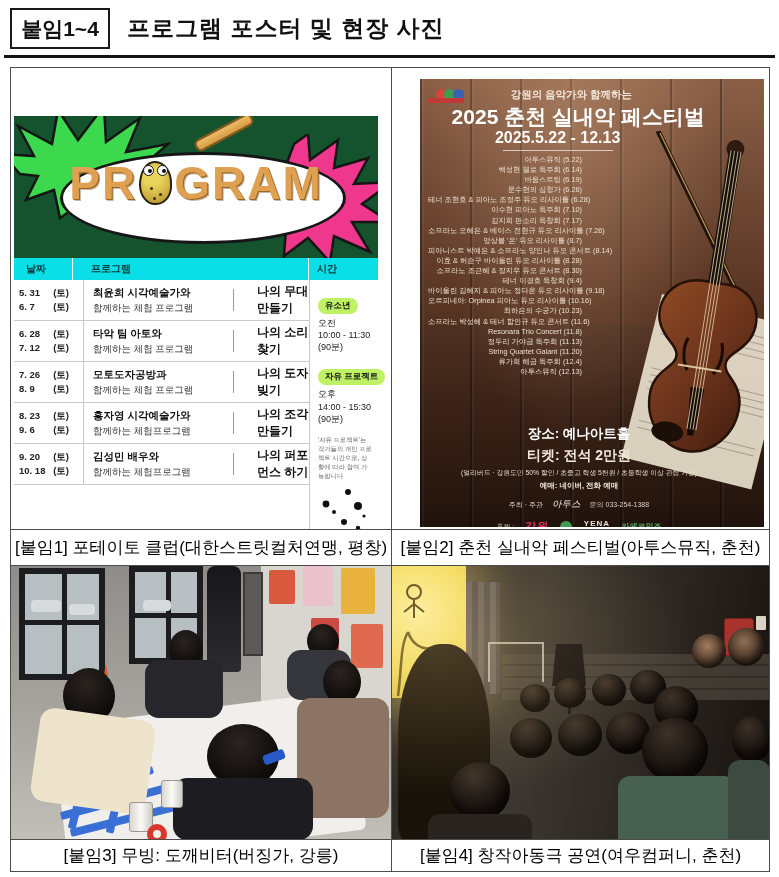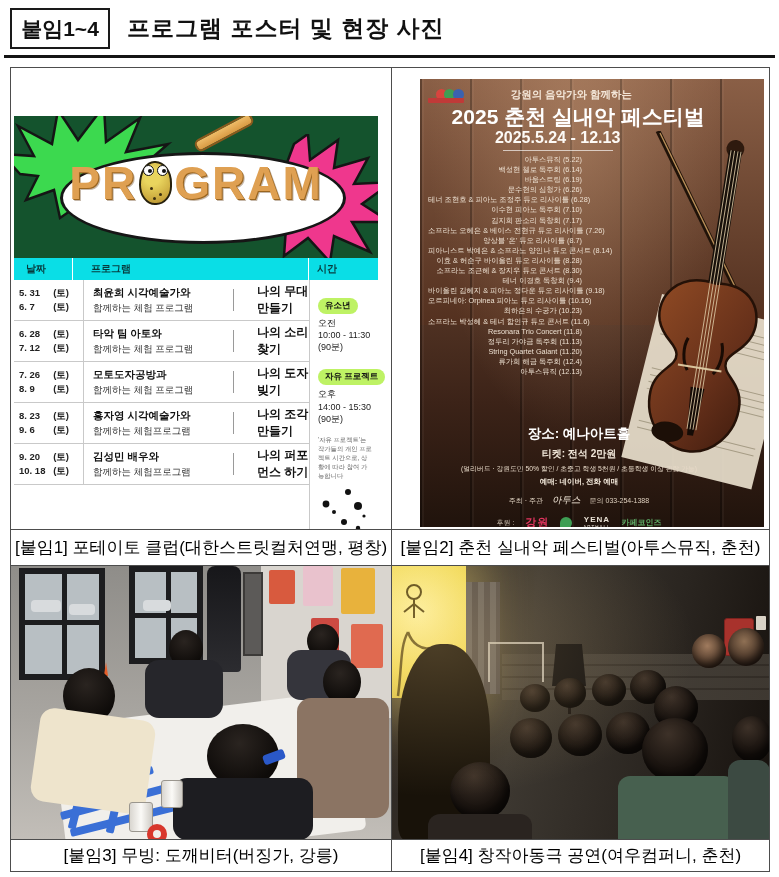--- a/index.html
+++ b/index.html
@@ -71,21 +71,21 @@
   .p2-logo i.a { left:8px; background:#d8443e; } .p2-logo i.b { left:16px; background:#3f9e54; } .p2-logo i.c { left:25px; background:#3a62b0; }
   .p2-logo u { position:absolute; left:0; top:9px; width:36px; height:5px; background:#c03a38; border-radius:1px; }
   .p2-sub { position:absolute; top:9px; left:0; width:88%; text-align:center; font-size:10.5px; font-weight:bold; color:#f3e6d8; }
   .p2-title { position:absolute; top:24px; left:0; width:92%; text-align:center; font-size:21px; font-weight:800; color:#fff; letter-spacing:0px; }
   .p2-dates { position:absolute; top:50px; left:0; width:80%; text-align:center; font-size:16px; font-weight:800; color:#fdfaf6; }
   .p2-underline { position:absolute; top:71px; left:calc(40% - 55px); width:110px; height:1px; background:rgba(255,255,255,.65); }
   .p2-lineup { position:absolute; left:8px; top:76px; width:154px; text-align:right; }
   .p2-lineup div { font-size:7.3px; line-height:10.1px; color:#ecdfd0; white-space:nowrap; }
   .p2-foot { position:absolute; left:0; right:26px; top:346px; text-align:center; }
   .p2-venue { font-size:13.5px; font-weight:800; color:#fff; }
-  .p2-ticket { font-size:10px; font-weight:bold; margin-top:4px; color:#f2e8da; }
+  .p2-ticket { font-size:14px; font-weight:bold; margin-top:4px; color:#f2e8da; }
   .p2-tnote { font-size:6.8px; margin-top:3px; color:#e7d9c8; white-space:nowrap; }
   .p2-book { font-size:7.5px; font-weight:bold; margin-top:3px; color:#f2e8da; }
   .p2-hosts { display:flex; justify-content:center; align-items:center; gap:9px; margin-top:7px; font-size:7px; color:#ded0bf; }
   .p2-script { font-style:italic; font-size:9.5px; color:#f5eadb; }
   .p2-sponsors { display:flex; justify-content:center; align-items:center; gap:11px; margin-top:8px; font-size:7px; color:#cfc2b2; }
   .sp-gangwon { font-size:11px; font-weight:800; color:#e2355f; letter-spacing:1px; }
   .sp-emblem { width:12px; height:12px; border-radius:50% 50% 50% 0; background:#3f9e54; display:inline-block; }
   .sp-yena { display:flex; flex-direction:column; align-items:center; color:#e8e0d4; }
   .sp-yena b { font-size:8px; letter-spacing:1px; }
   .sp-yena span { font-size:4.5px; letter-spacing:1px; margin-top:1px; }
@@ -341,21 +341,21 @@
               <line x1="92.5" y1="18" x2="92" y2="300"></line>
             <line x1="96" y1="18" x2="95" y2="300"></line>
               <line x1="99" y1="18" x2="98" y2="300"></line>
           </g>
           <ellipse cx="70" cy="306" rx="16" ry="10" fill="#1c0f07"></ellipse>
         </g>
       </svg>
 
       <div class="p2-sub">강원의 음악가와 함께하는</div>
       <div class="p2-title">2025 춘천 실내악 페스티벌</div>
-      <div class="p2-dates">2025.5.24 - 12.13</div>
+      <div class="p2-dates">2025.5.22 - 12.13</div>
       <div class="p2-underline"></div>
 
       <div class="p2-lineup">
 
       <div>아투스뮤직 (5.22)</div>
           <div>백성현 첼로 독주회 (6.14)</div>
           <div>바움스트링 (6.19)</div>
           <div>문수현의 심청가 (6.26)</div>
           <div>테너 조현호 &amp; 피아노 조정주 듀오 리사이틀 (6.28)</div>
           <div>이수현 피아노 독주회 (7.10)</div>

